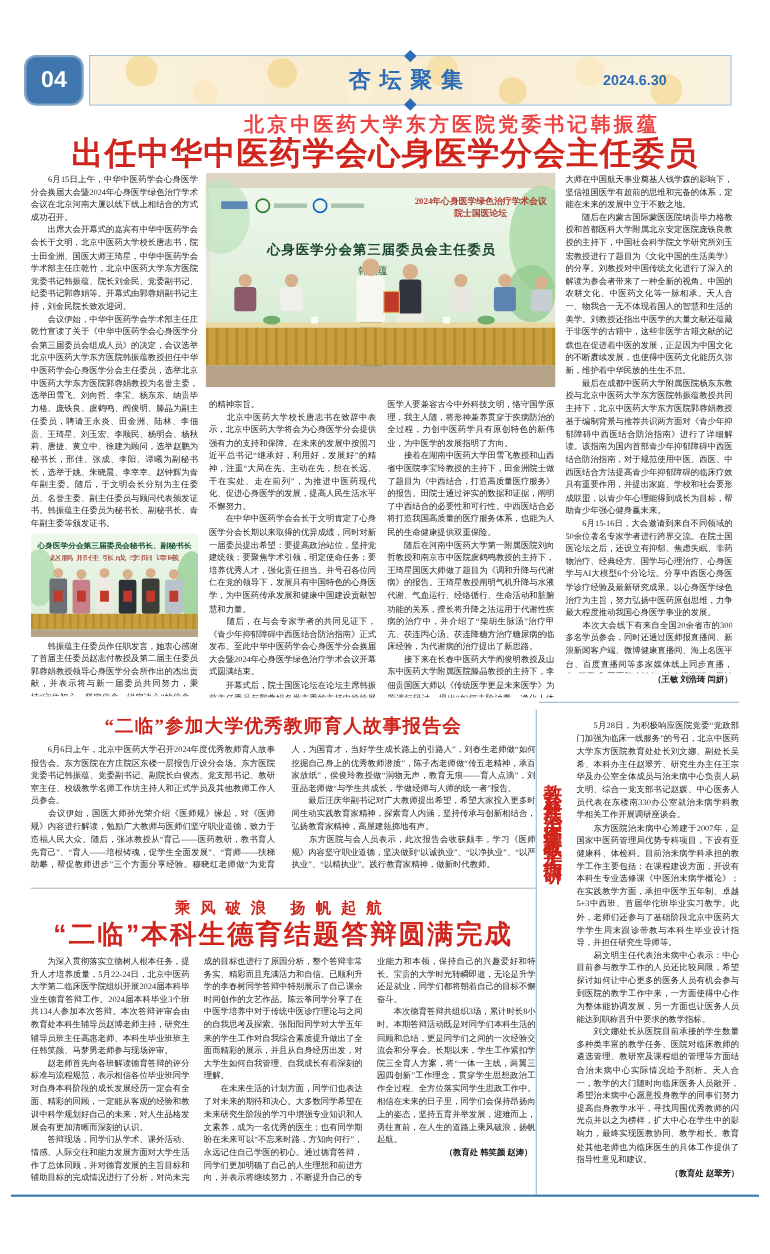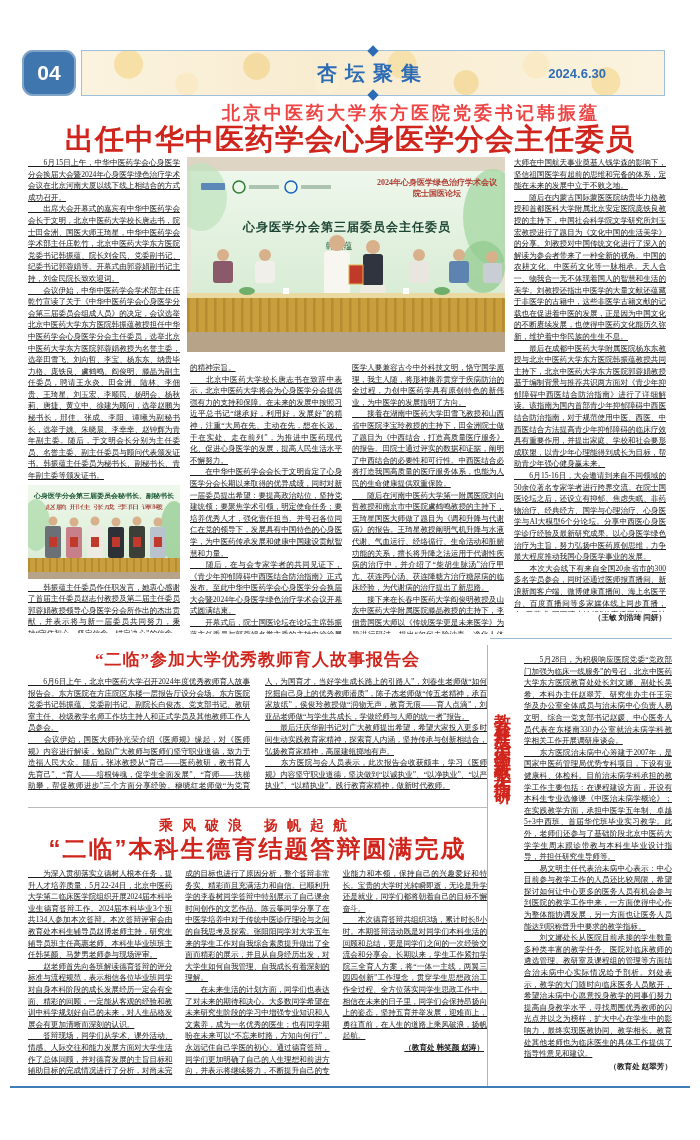--- a/index.html
+++ b/index.html
@@ -27,21 +27,21 @@
   .diamond{position:absolute;left:50%;width:8px;height:8px;background:#2c6cb5;transform:translateX(-50%) rotate(45deg);}
   .diamond.top{top:-4px;} .diamond.bottom{bottom:-4px;}
   .paper-name{width:100px;height:46px;background:#3e76ad;color:#fff;display:flex;align-items:center;justify-content:center;
      font:bold italic 20px "Liberation Serif",serif;letter-spacing:1px;box-shadow:inset 0 0 0 2px rgba(255,255,255,.3);}
   
   .kicker{position:absolute;left:17px;top:101px;width:100%;text-align:center;color:#ef4444;
      font:bold 18px "Liberation Sans","DejaVu Sans",sans-serif;letter-spacing:3px;margin-left:44px;}
   .headline1{position:absolute;left:0;top:120px;width:100%;margin:0;text-align:center;color:#d0251c;
      font:bold 29px "Liberation Serif",serif;letter-spacing:1px;}
   
-  .bodycol{position:absolute;overflow:hidden;font-size:7.6px;line-height:11.6px;text-align:justify;text-decoration:underline;}
+  .bodycol{position:absolute;overflow:hidden;font-size:7.6px;line-height:11.6px;text-align:justify;}
   .bodycol p{margin:0;}
   .byline{font-weight:bold;text-align:right;padding-right:3px;}
   .abs-byline{position:absolute;font-size:7.6px;font-weight:bold;text-align:right;}
   
   .rule{position:absolute;background:#9db8cf;}
   .rule.gray{background:#b9b9b9;}
   .bottomline{position:absolute;left:10px;top:1086px;width:680px;height:2px;background:#3f7cb6;}
   
   .headline2{position:absolute;left:28px;top:648px;width:459px;margin:0;text-align:center;color:#d0251c;
      font:bold 17px "Liberation Serif",serif;letter-spacing:1px;}
@@ -254,18 +254,18 @@
       </div>
     <p class="byline">（教育处 韩笑颜 赵涛）</p>
   </div>
 
   <div class="vtitle">教育处开展治未病学科教学工作调研</div>
   <div class="bodycol a4body">
     <div>
         <p class="para">　　5月28日，为积极响应医院党委“党政部门加强为临床一线服务”的号召，北京中医药大学东方医院教育处处长刘文娜、副处长吴希、本科办主任赵翠芳、研究生办主任王宗华及办公室全体成员与治未病中心负责人易文明、综合一党支部书记赵媛、中心医务人员代表在东楼南330办公室就治未病学科教学相关工作开展调研座谈会。</p>
         <p class="para">　　东方医院治未病中心筹建于2007年，是国家中医药管理局优势专科项目，下设有亚健康科、体检科。目前治未病学科承担的教学工作主要包括：在课程建设方面，开设有本科生专业选修课《中医治未病学概论》；在实践教学方面，承担中医学五年制、卓越5+3中西班、首届华佗班毕业实习教学。此外，老师们还参与了基础阶段北京中医药大学学生周末跟诊带教与本科生毕业设计指导，并担任研究生导师等。</p>
         <p class="para">　　易文明主任代表治未病中心表示：中心目前参与教学工作的人员还比较局限，希望探讨如何让中心更多的医务人员有机会参与到医院的教学工作中来，一方面使得中心作为整体能协调发展，另一方面也让医务人员能达到职称晋升中要求的教学指标。</p>
-        <p class="para">　　刘文娜处长从医院目前承接的学生数量多种类丰富的教学任务、医院对临床教师的遴选管理、教研室及课程组的管理等方面结合治未病中心实际情况给予剖析。刘处表示，教学的大门随时向临床医务人员敞开，希望治未病中心愿意投身教学的同事们努力提高自身教学水平，寻找周围优秀教师的闪光点并以之为榜样，扩大中心在学生中的影响力，最终实现医教协同、教学相长。教育处其他老师也为临床医生的具体工作提供了指导性意见和建议。</p>
+        <p class="para">　　刘文娜处长从医院目前承接的学生数量多种类丰富的教学任务、医院对临床教师的遴选管理、教研室及课程组的管理等方面结合治未病中心实际情况给予剖析。天人合一，教学的大门随时向临床医务人员敞开，希望治未病中心愿意投身教学的同事们努力提高自身教学水平，寻找周围优秀教师的闪光点并以之为榜样，扩大中心在学生中的影响力，最终实现医教协同、教学相长。教育处其他老师也为临床医生的具体工作提供了指导性意见和建议。</p>
       </div>
   </div>
   <div class="abs-byline a4byline">（教育处 赵翠芳）</div>
 
 </div>
 
 </body></html>

